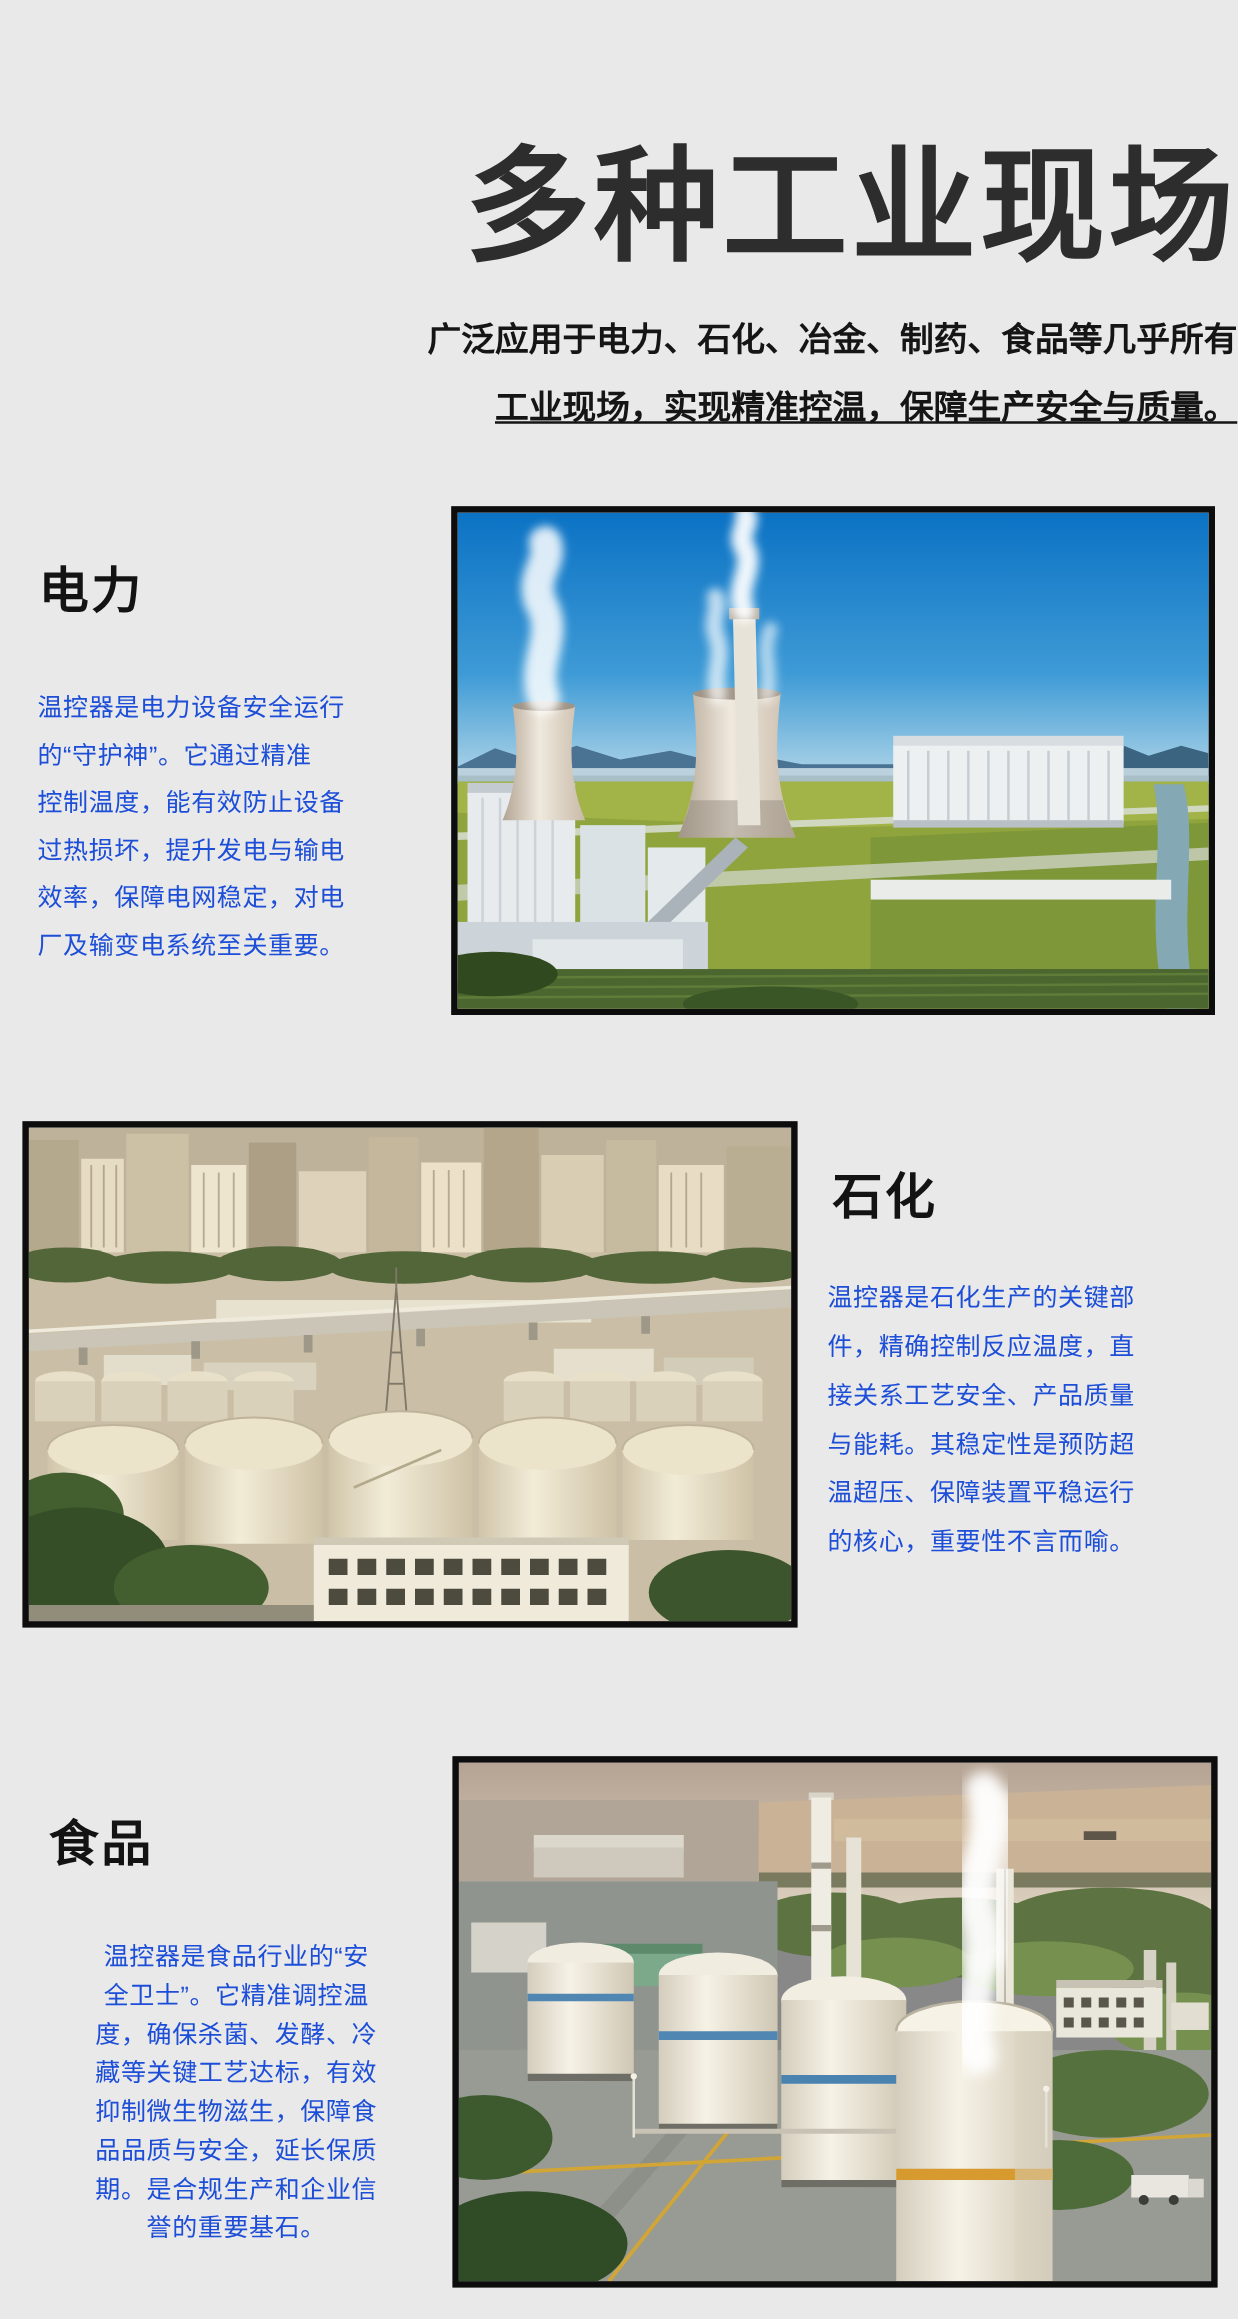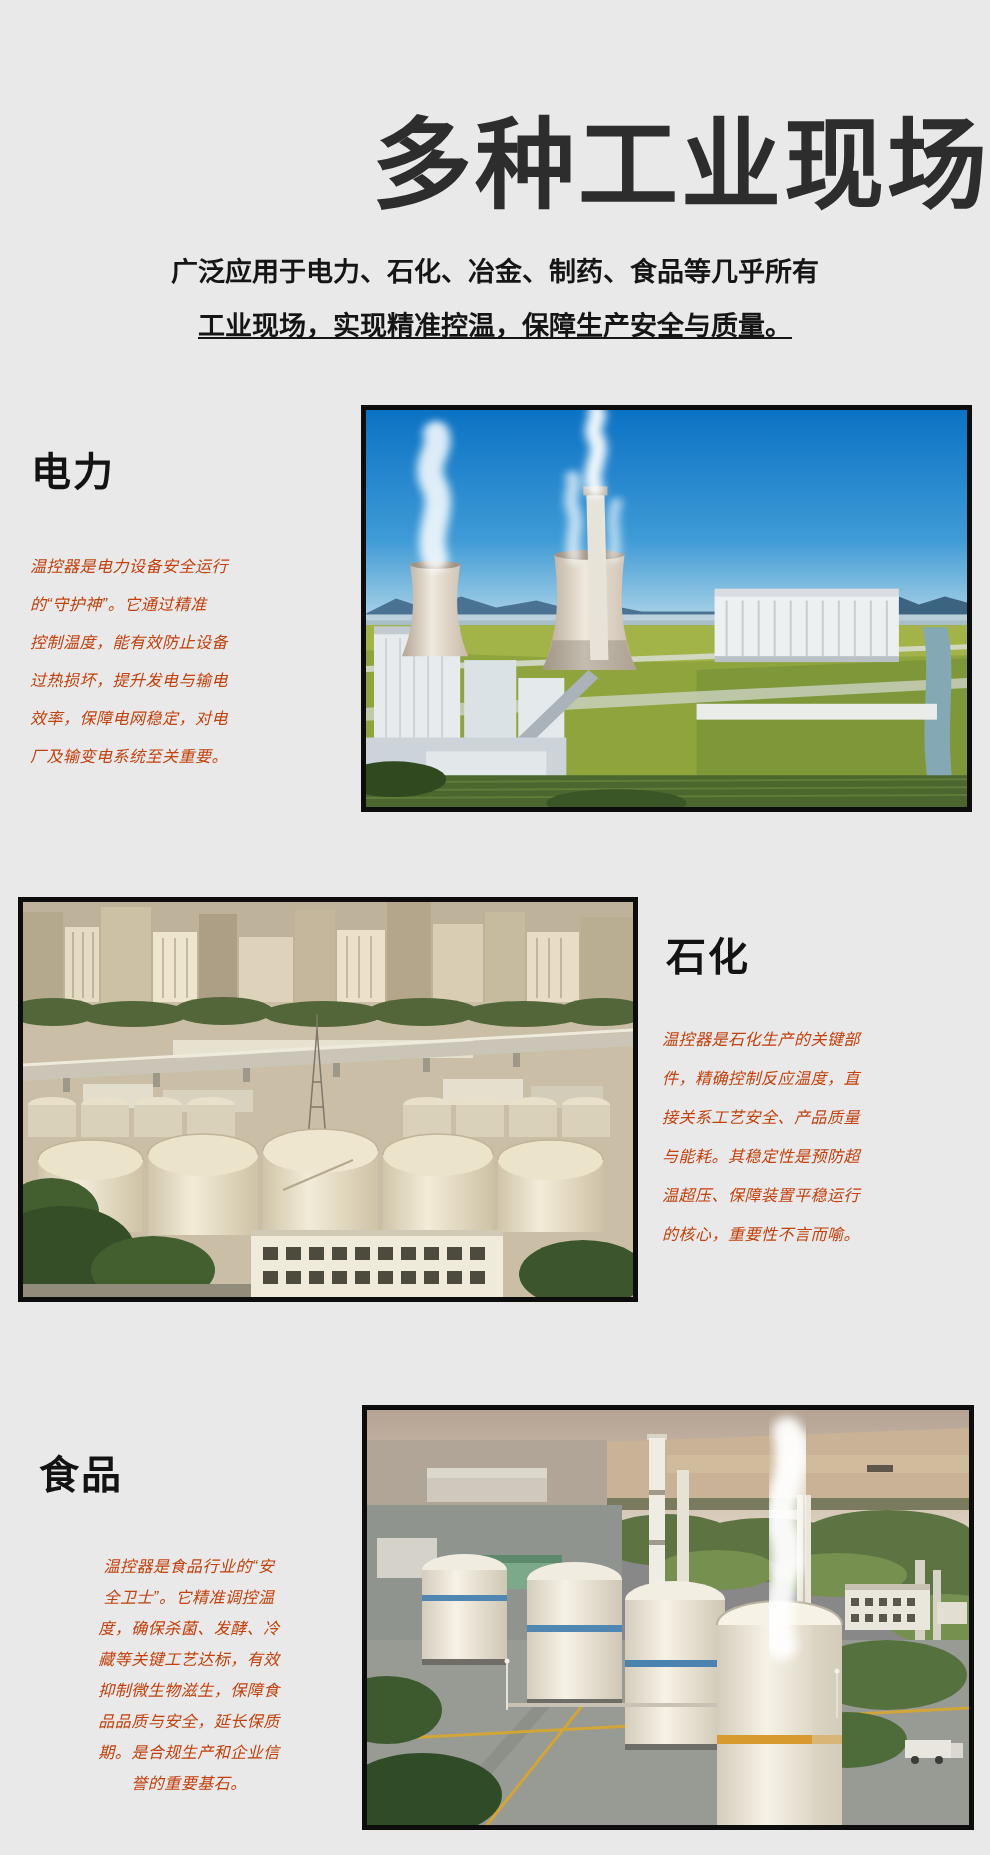--- a/index.html
+++ b/index.html
@@ -8,42 +8,42 @@
     width:990px; height:1855px; position:relative; overflow:hidden;
     background:#e9e9e9; color:#222;
     font-family:"Liberation Sans","DejaVu Sans",sans-serif;
   }
   .page-title {
     position:absolute; top:84px; left:0; width:990px;
     text-align:right; font-size:100px; font-weight:900;
     letter-spacing:3px; color:#2d2d2d; white-space:nowrap;
   }
   .subtitle-line {
-    position:absolute; left:0; width:990px; text-align:center;
+    position:absolute; left:0; width:990px; text-align:right;
     font-size:27px; font-weight:700; color:#151515; white-space:nowrap;
   }
   #subtitle1 { top:250px; }
   #subtitle2 { top:304px;text-decoration:underline; }
   .photo-frame {
     position:absolute; border:5px solid #0d0d0d; background:#888; overflow:hidden;
   }
   .photo-frame svg { display:block; width:100%; height:100%; }
   #photo-power { left:361px; top:405px; width:611px; height:407px; }
   #photo-petro { left:18px;  top:897px; width:620px; height:405px; }
   #photo-food  { left:362px; top:1405px; width:612px; height:425px; }
   .sec-heading {
     position:absolute; font-size:40px; font-weight:800; color:#131313;
     letter-spacing:2px; white-space:nowrap;
   }
   #heading-power { left:31px;  top:440px; }
   #heading-petro { left:666px; top:925px; }
   #heading-food  { left:39px;  top:1443px; }
   .sec-body {
-    position:absolute; font-size:16px; color:#c2410c;
-    white-space:pre-line; letter-spacing:0.5px;font-style:italic;
+    position:absolute; font-size:20px; color:#1d4ed8;
+    white-space:pre-line; letter-spacing:0.5px;
   }
   #body-power { left:30px;  top:548px;  width:312px; line-height:38px; }
   #body-petro { left:662px; top:1020px; width:318px; line-height:39px; }
   #body-food  { left:39px;  top:1551px; width:300px; line-height:31px;text-align:center; }
 </style>
 </head>
 <body>
 
 <h1 class="page-title">多种工业现场</h1>
 <div class="subtitle-line" id="subtitle1">广泛应用于电力、石化、冶金、制药、食品等几乎所有</div>

